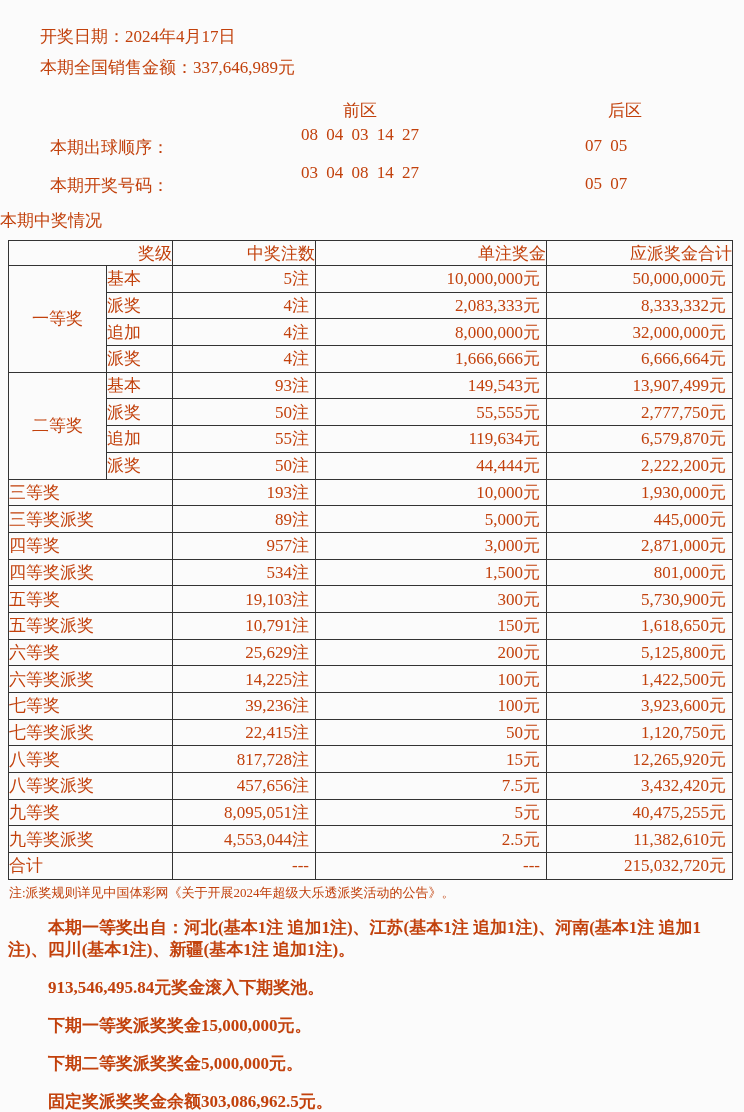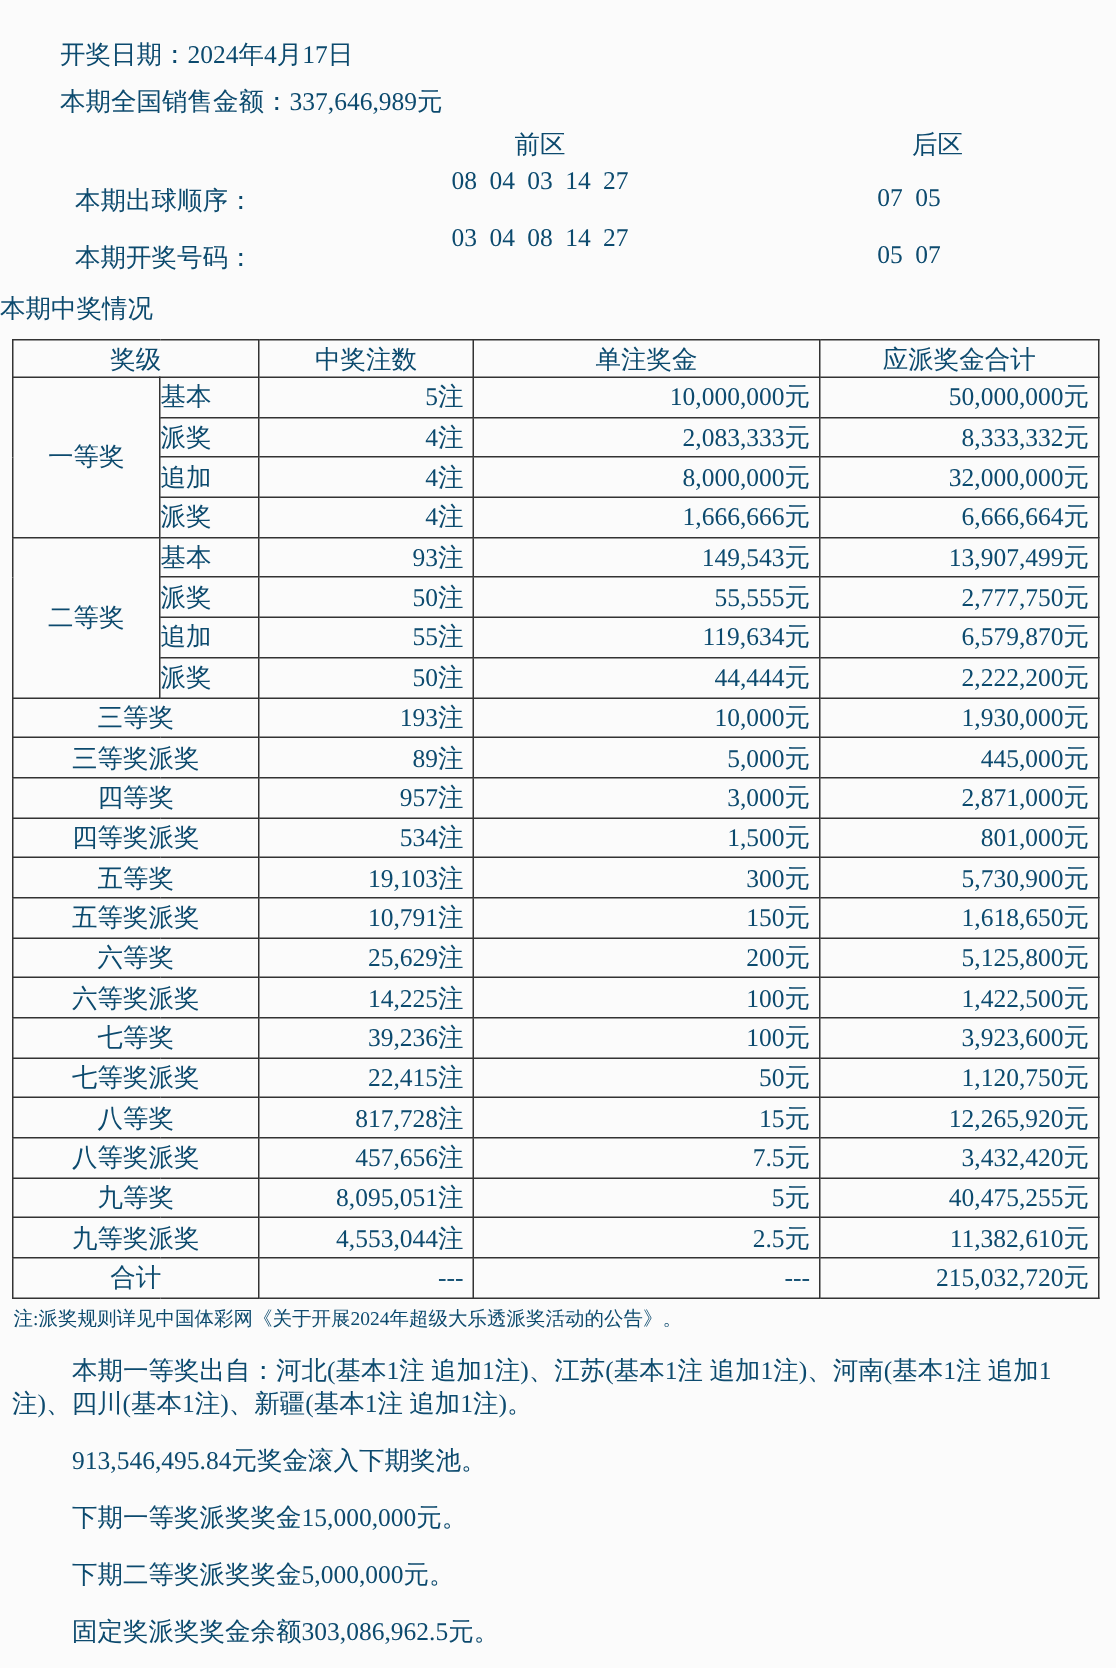--- a/index.html
+++ b/index.html
@@ -1,29 +1,29 @@
 <!DOCTYPE html>
 <html><head>
 <meta charset="utf-8">
 <style>
   html,body{margin:0;padding:0;background:#e9e9e9;}
   .page{
     position:relative;
     width:744px;height:1112px;
     margin:0 auto;
     background:#fbfbfb;
-    color:#0c4a6e;
+    color:#c2410c;
     font-family:"Liberation Serif","DejaVu Serif",serif;
     font-size:17px;
     overflow:hidden;
   }
   .top{padding-top:21px;}
   .hline{margin:0 0 0 40px;line-height:31px;white-space:nowrap;}
 
-  .zonerow{position:relative;height:28px;margin-top:0;}
+  .zonerow{position:relative;height:28px;margin-top:14px;}
   .zonerow span{position:absolute;top:2px;}
   .front-zone{left:290px;width:140px;text-align:center;}
   .back-zone{left:570px;width:72px;text-align:right;}
 
   .numrow{position:relative;height:38px;padding-left:30px;}
   .numrow .rowlabel{position:absolute;left:50px;top:11px;}
   .numrow .front{position:absolute;left:290px;top:0;width:140px;text-align:center;word-spacing:4px;}
   .numrow .back{position:absolute;left:570px;top:11px;width:72px;text-align:center;word-spacing:4px;}
 
   .table-title{margin-top:10px;text-align:left;line-height:22px;font-family:Liberation Mono, monospace;}
@@ -34,29 +34,29 @@
     margin:7px 0 0 8px;
     width:724px;
   }
   table.prize th,table.prize td{
     border:1.5px solid #333;
     padding:0;
     font-weight:normal;
     overflow:hidden;
     white-space:nowrap;
   }
-  table.prize th{height:24px;text-align:center;}
+  table.prize th{height:24px;text-align:right;}
   table.prize td{height:25.7px;}
   td.group-cell{text-align:center;}
   td.sub-cell{text-align:left;}
-  td.level-cell{text-align:center;}
+  td.level-cell{}
   td.num{text-align:right;padding-right:6px !important;}
 
   .rule-note{margin:5px 0 16px 9px;font-size:13px;line-height:16px;}
-  .fpara{margin:16px 10px 0 8px;text-indent:40px;line-height:22px;}
+  .fpara{margin:16px 10px 0 8px;text-indent:40px;line-height:22px;font-weight:bold;}
   .fpara.first{margin-top:9px;}
 </style>
 </head>
 <body>
 
 <div class="page">
 
   <div class="top">
     <p class="hline">开奖日期：2024年4月17日</p>
     <p class="hline">本期全国销售金额：337,646,989元</p>

